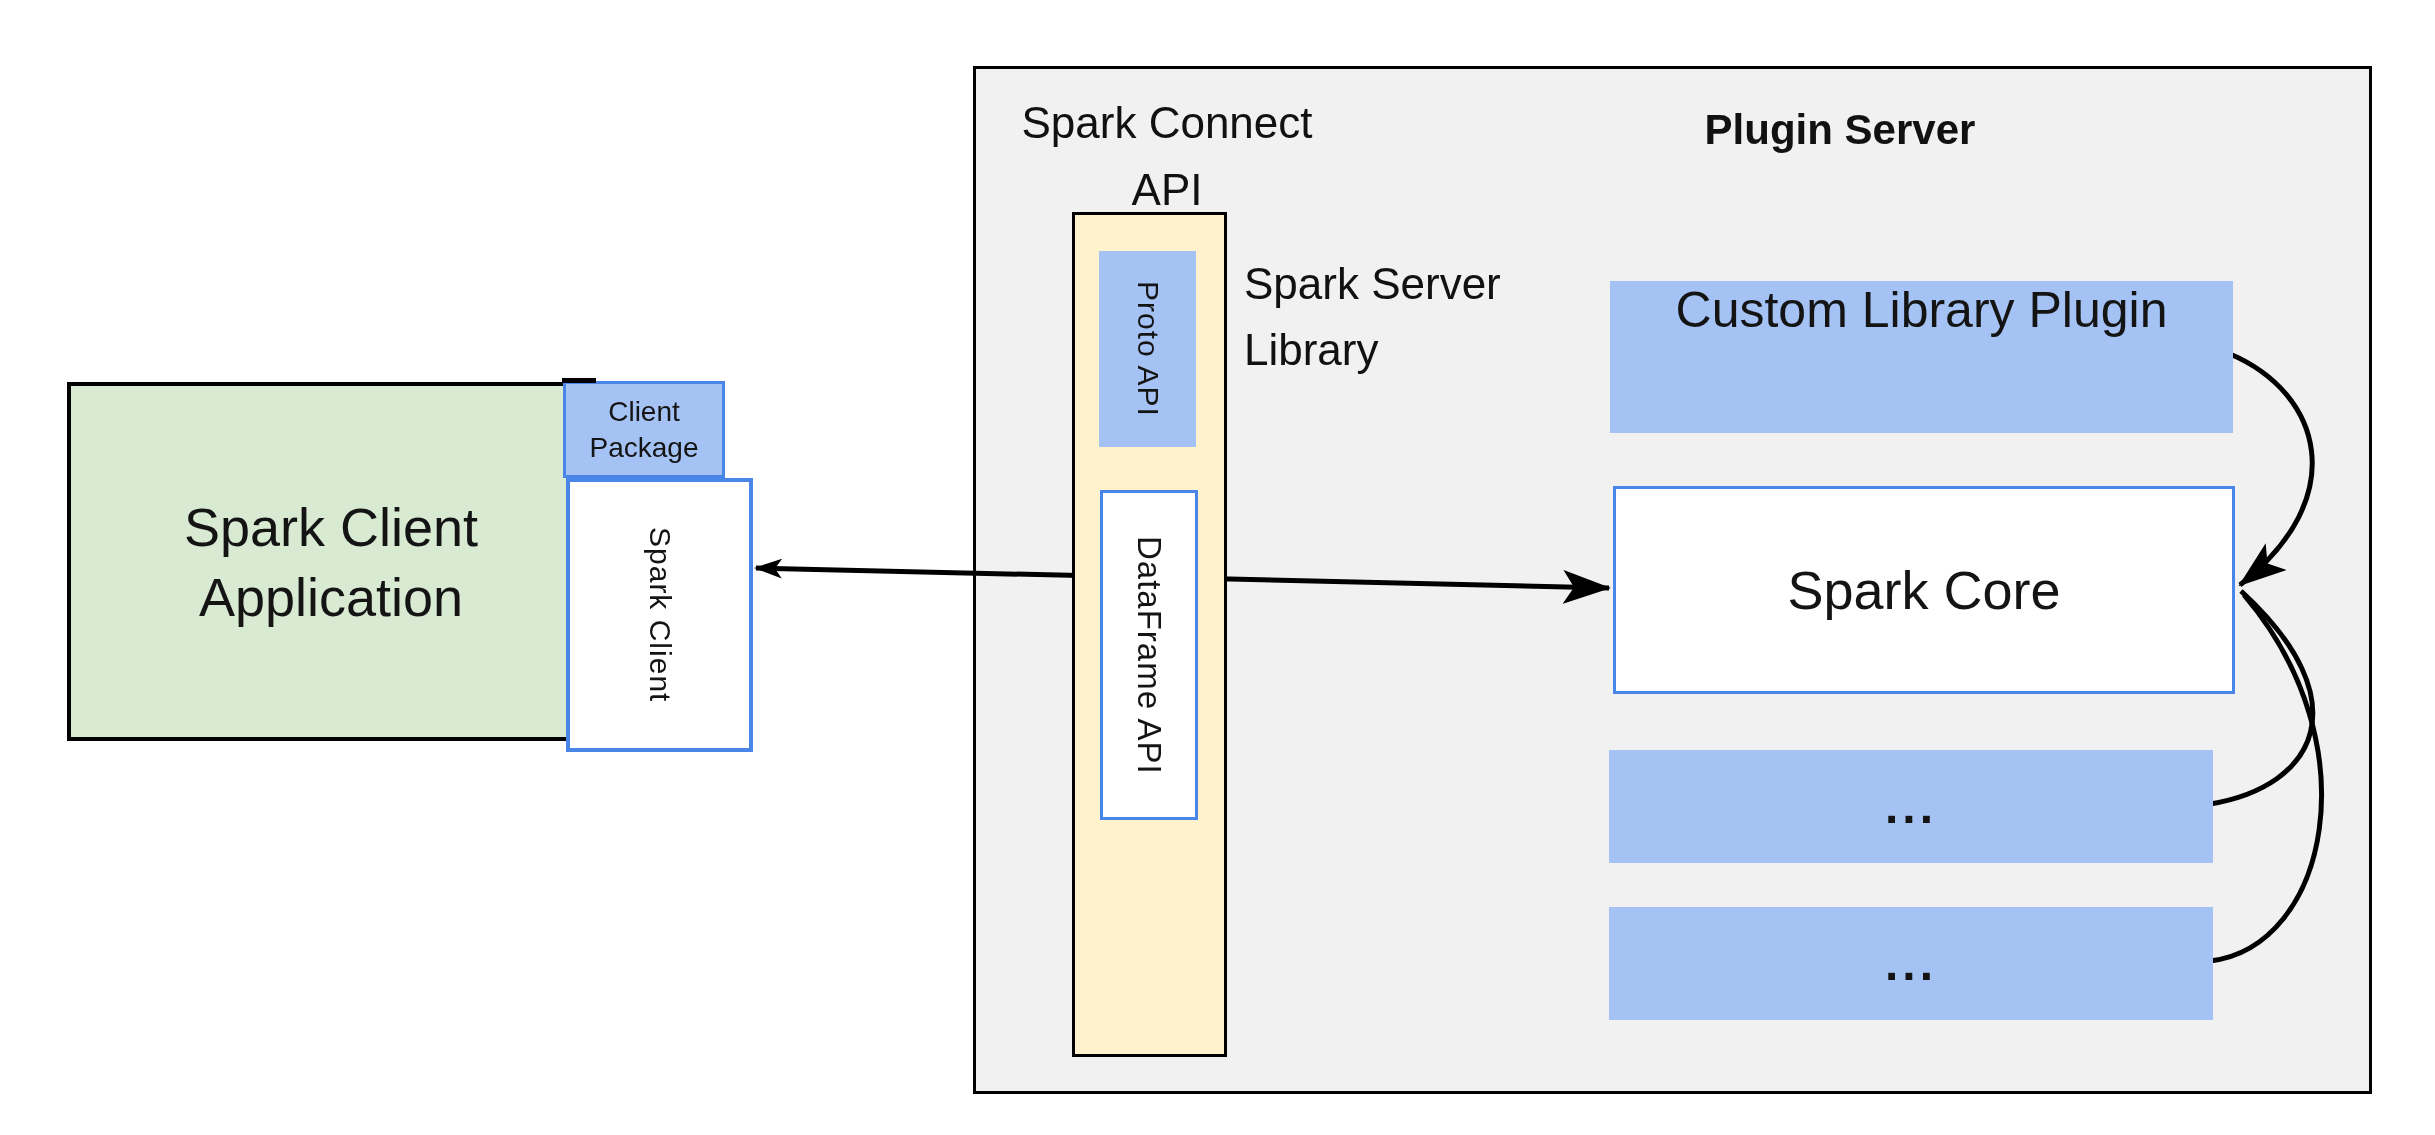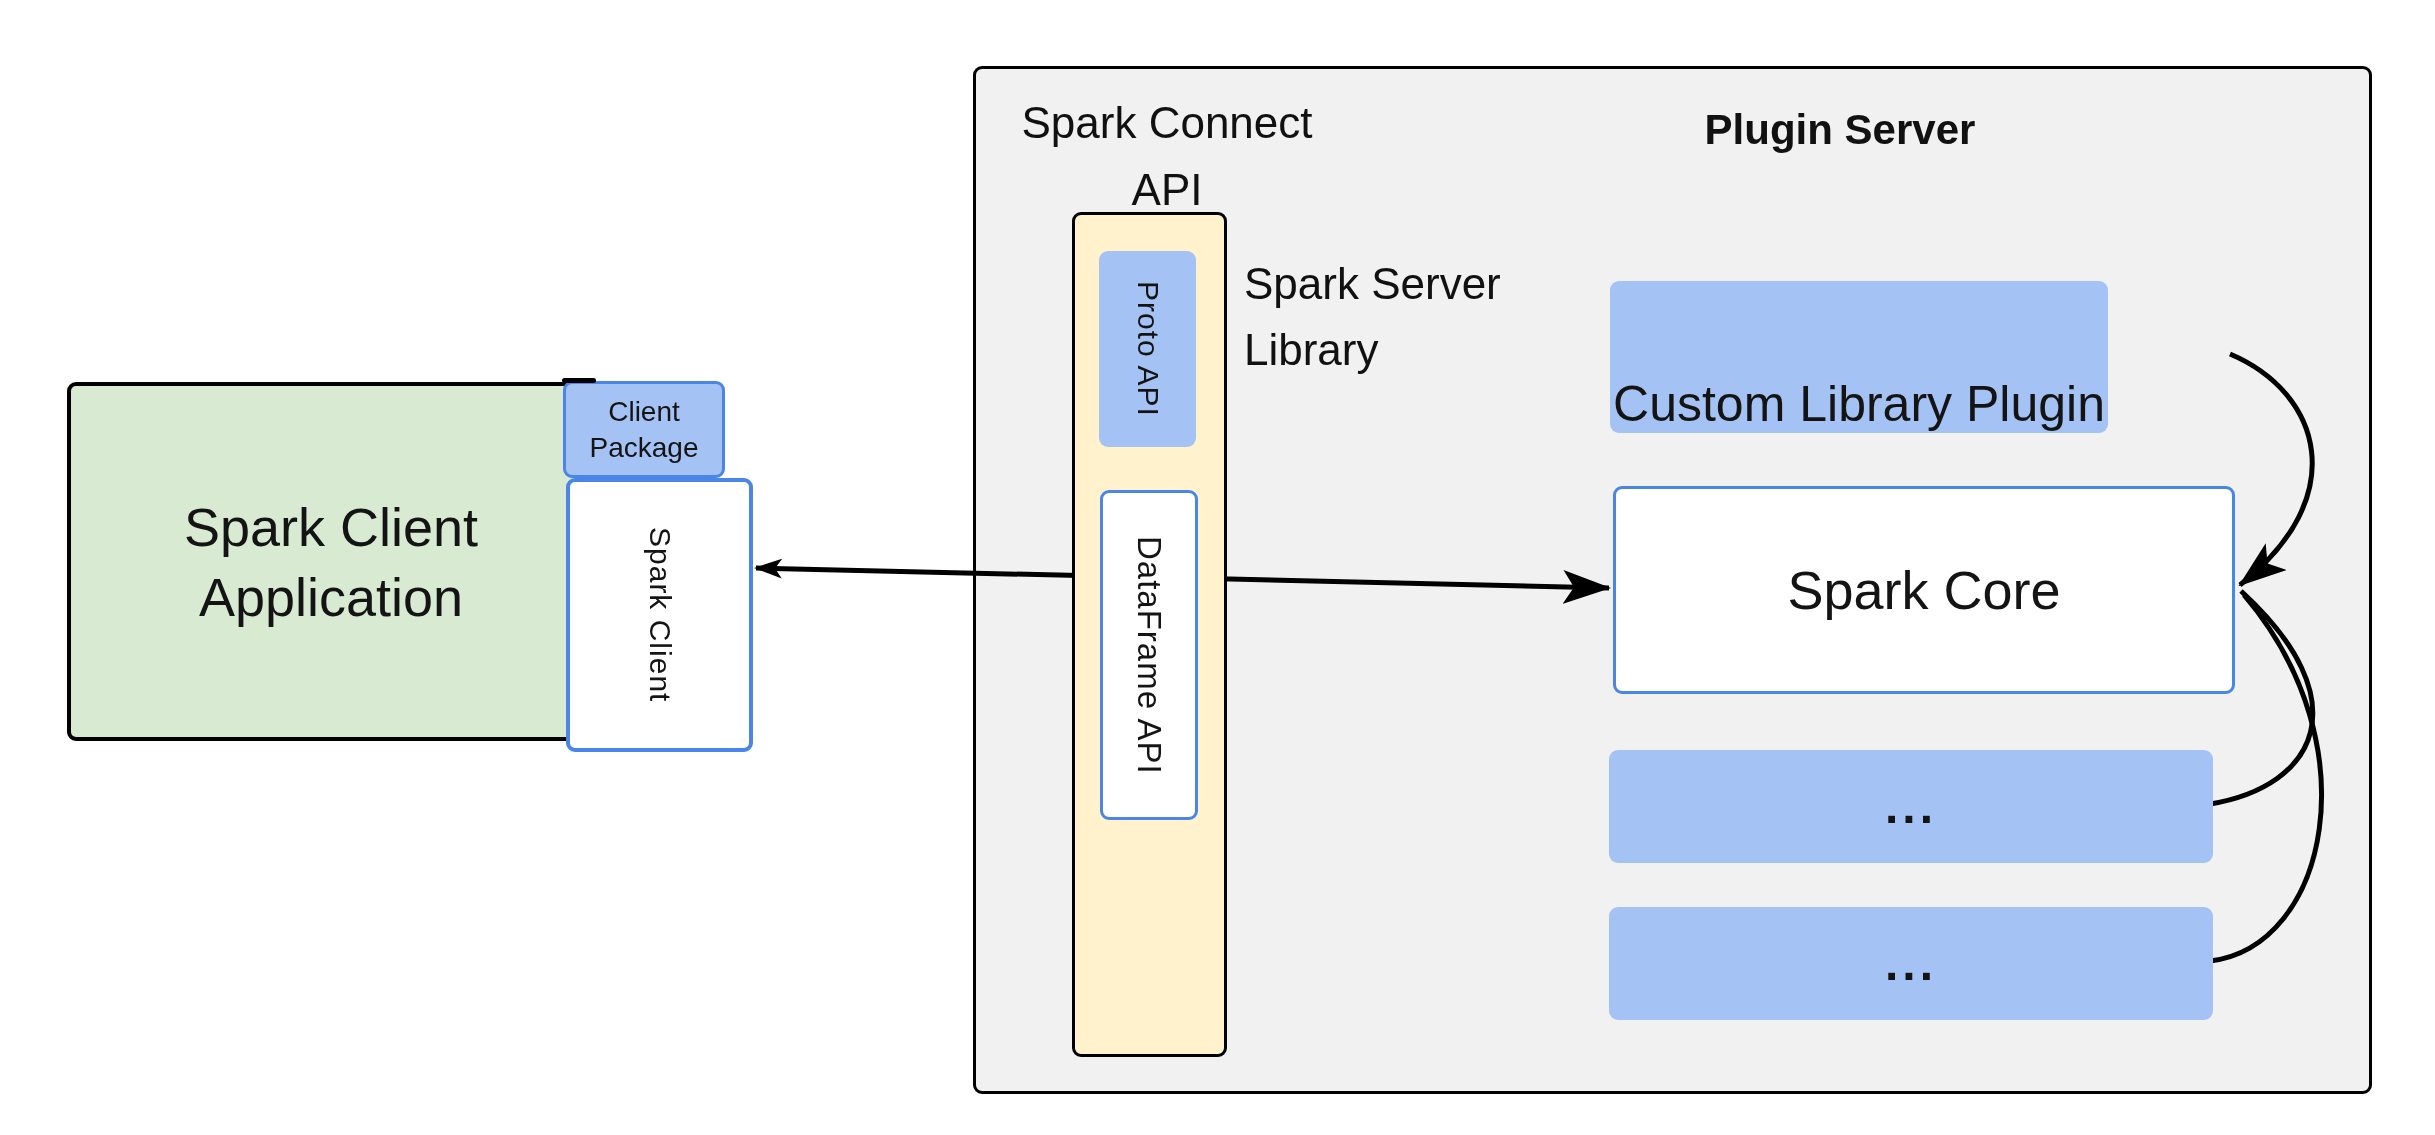--- a/index.html
+++ b/index.html
@@ -8,21 +8,21 @@
     background: #ffffff;
     font-family: "Liberation Sans", sans-serif;
   }
   .canvas {
     position: relative;
     width: 2435px;
     height: 1135px;
     background: #ffffff;
     overflow: hidden;
   }
-  .abs { position: absolute; box-sizing: border-box; border-radius: 9px; }
+  .abs { position: absolute; box-sizing: border-box; }
   .node { z-index: 2; }
   .label { z-index: 2; color: #111111; }
   .arrows {
     position: absolute;
     left: 0; top: 0;
     width: 2435px; height: 1135px;
     z-index: 1;
     pointer-events: none;
   }
 
@@ -94,23 +94,23 @@
     border: 3px solid var(--blue-border);
     display: flex; align-items: center; justify-content: center;
   }
   .df-box .vtext { font-size: 33px; letter-spacing: 1px; }
   .library-label {
     left: 268px; top: 182px; width: 330px;
     text-align: left;
     font-size: 44px; line-height: 66px;
   }
   .plugin-box {
-    left: 634px; top: 212px; width: 498px; height: 152px;
+    left: 634px; top: 212px; width: 623px; height: 152px;
     background: var(--blue-fill);
-    display: flex; align-items: flex-end; justify-content: center;
+    display: flex; align-items: flex-start; justify-content: center;
     font-size: 50px; color: #141414;
   }
   .core-box {
     left: 637px; top: 417px; width: 622px; height: 208px;
     background: #ffffff;
     border: 3px solid var(--blue-border);
     display: flex; align-items: center; justify-content: center;
     font-size: 54px; color: #141414;
   }
   .more-box {

